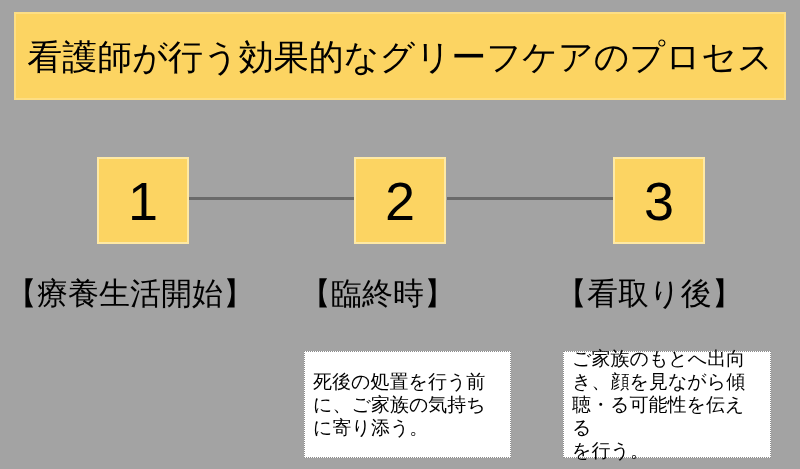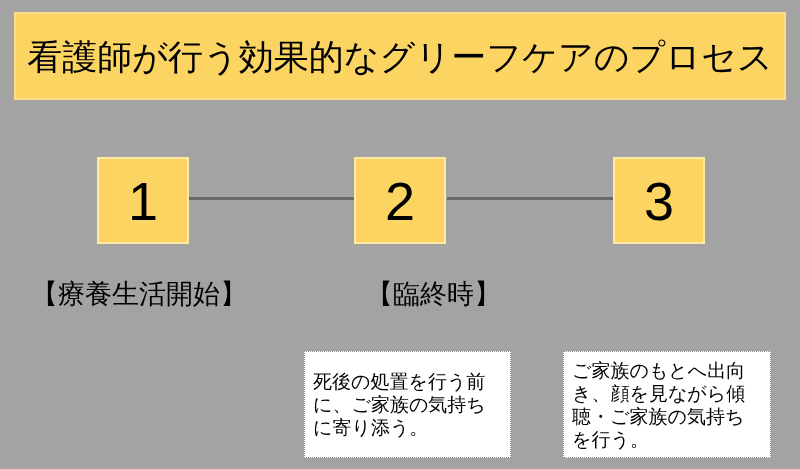--- a/index.html
+++ b/index.html
@@ -63,23 +63,23 @@
     font-size: 54px;
     line-height: 1;
     color: #000000;
   }
 
   
   .step-label {
     position: absolute;
     top: 276px;
     height: 36px;
-    font-size: 27px;
+    font-size: 31px;
     line-height: 36px;
-    text-align: right;
+    text-align: left;
     color: #000000;
     white-space: nowrap;
   }
   .step-label-1 { left: 6px;   width: 241px; }
   .step-label-2 { left: 300px; width: 201px; }
   .step-label-3 { left: 556px; width: 201px; }
 
   
   .desc-box {
     position: absolute;
@@ -119,26 +119,27 @@
   </div>
   <div class="step-box step-box-2">
     <span>2</span>
   </div>
   <div class="step-box step-box-3">
     <span>3</span>
   </div>
 
   <div class="step-label step-label-1">【療養生活開始】</div>
   <div class="step-label step-label-2">【臨終時】</div>
+  <div class="step-label step-label-3">【看取り後】</div>
 
   <div class="desc-box desc-box-2">
     <span class="desc-text">死後の処置を行う前
 に、ご家族の気持ち
 に寄り添う。</span>
   </div>
   <div class="desc-box desc-box-3">
     <span class="desc-text">ご家族のもとへ出向
 き、顔を見ながら傾
-聴・ご家族の気持ち
+聴・る可能性を伝える
 を行う。</span>
   </div>
 
 </div>
 
 </body></html>

